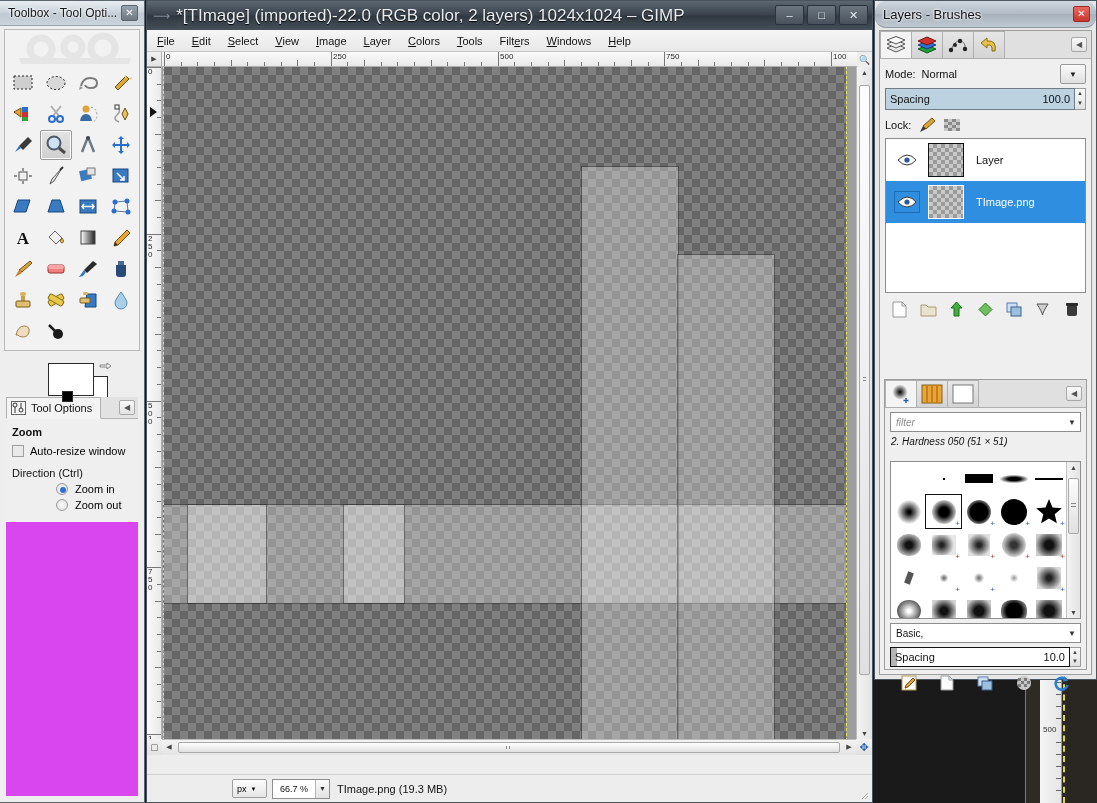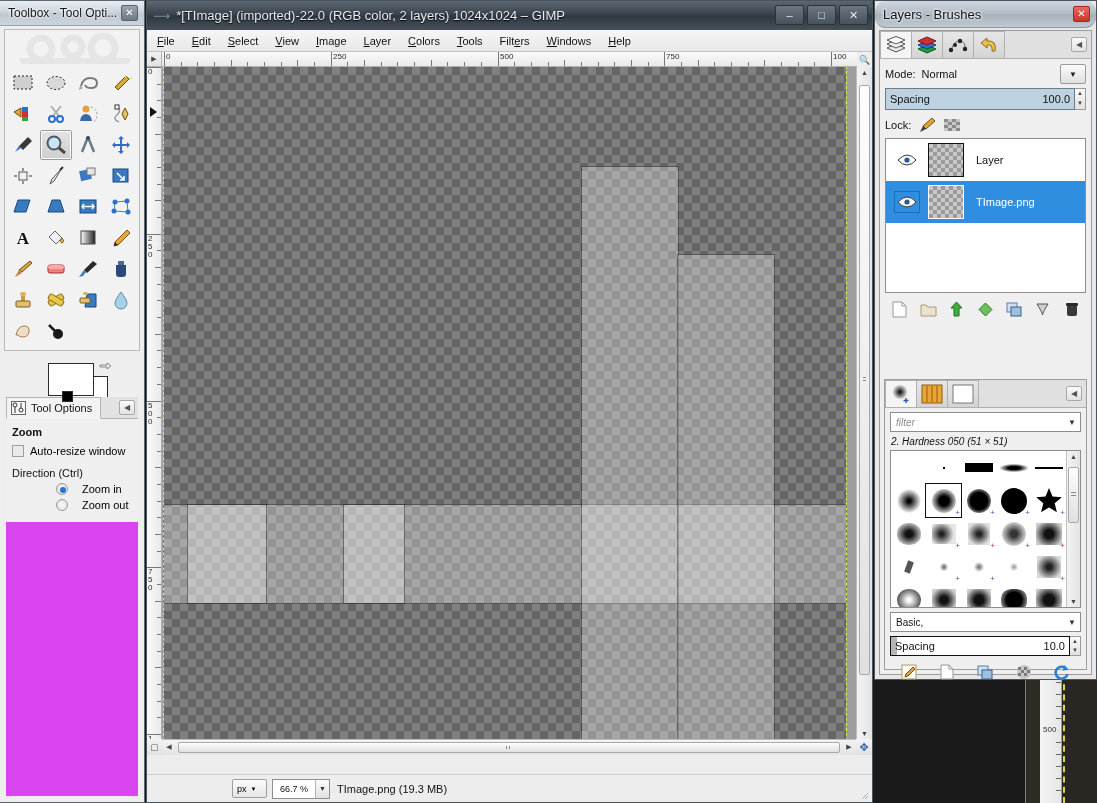--- a/index.html
+++ b/index.html
@@ -95,34 +95,34 @@
       cursor:pointer; }
   #to-menu { position:absolute; right:3px; top:3px; width:16px; height:15px;
       background:linear-gradient(#fafafa,#e2e2e2); border:1px solid #a8a8a8;
       border-radius:2px; text-align:center; line-height:13px; font-size:8px;
       color:#555; cursor:pointer; }
   #to-body { background:#efefef; padding:7px 6px; }
   .to-head { font-weight:bold; font-size:11px; color:#111; margin-bottom:7px; }
   .chk-row { display:flex; align-items:center; gap:6px; margin-bottom:10px; cursor:pointer;}
   .chk { width:12px; height:12px; background:#e9e9e9; border:1px solid #a0a0a0; }
   .to-sub { font-size:11px; color:#111; margin-bottom:4px; }
-  .radio-row { display:flex; align-items:center; gap:14px; margin:4px 0 4px 14px; cursor:pointer;padding-left:30px;}
+  .radio-row { display:flex; align-items:center; gap:7px; margin:4px 0 4px 14px; cursor:pointer;padding-left:30px;}
   .radio { width:12px; height:12px; border-radius:50%;
       background:radial-gradient(#fbfbfb,#dcdcdc); border:1px solid #9a9a9a; position:relative;}
   .radio.on::after { content:""; position:absolute; left:3px; top:3px; width:6px; height:6px;
       border-radius:50%; background:#2b6fd4; }
 
   
   #imgwin { position:absolute; left:146px; top:0; width:727px; height:803px;
       background:#ededed; border:1px solid #4b555f; }
   #iw-title { height:29px; position:relative;
       background:linear-gradient(#5c6771,#39424c 48%,#2f3840 52%,#46505a);
       display:flex; align-items:center; }
   #iw-title .arr { color:#7e8a96; margin-left:6px; font-size:12px;}
-  #iw-title .t { color:#e9edf2; font-size:13px; margin-left:6px; white-space:nowrap;
+  #iw-title .t { color:#e9edf2; font-size:17px; margin-left:6px; white-space:nowrap;
       text-shadow:0 1px 1px #000; }
   #iw-btns { position:absolute; right:4px; top:4px; display:flex; gap:3px; }
   .wbtn { width:29px; height:20px; border:1px solid #2b333b; border-radius:2px;
       background:linear-gradient(#6b7680,#49525c); color:#e6ebf0; font-size:11px;
       display:flex; align-items:center; justify-content:center; cursor:pointer; }
   #menubar { height:22px; background:linear-gradient(#f6f6f6,#e8e8e8);
       border-bottom:1px solid #c4c4c4; display:flex; align-items:center;
       padding-left:10px; gap:17px; }
   .menu { font-size:11px; color:#111; cursor:pointer; }
   .menu u { text-decoration:underline; }
@@ -259,21 +259,21 @@
   .btnbar .b { width:20px; height:20px; display:flex; align-items:center;
       justify-content:center; cursor:pointer; }
 
   #brush-sec { position:absolute; left:4px; right:4px; top:348px; bottom:4px;
       background:#efefef; border:1px solid #9d9d9d; }
   .filter-row { margin:4px 5px; height:20px; display:flex; align-items:center;
       background:#fff; border:1px solid #8d8d8d; }
   .filter-row .ph { font-size:10px; color:#8c8c8c; font-style:italic; margin-left:5px; }
   .filter-row .dd { margin-left:auto; width:16px; font-size:8px; color:#333;
       text-align:center; cursor:pointer; }
-  #brush-label { font-size:10px; font-style:italic; color:#111; margin:0 5px 3px 6px; }
+  #brush-label { font-size:10px; font-style:italic; color:#111; margin:0 5px 14px 6px; }
   #brush-grid-wrap { margin:0 5px; background:#fff; border:1px solid #8d8d8d;
       height:158px; position:relative; display:flex; }
   #brush-grid { flex:1; position:relative; overflow:hidden; }
   .brow { display:flex; height:33px; }
   .bcell { width:35px; height:33px; position:relative;
       display:flex; align-items:center; justify-content:center; cursor:pointer; }
   .bcell.sel { outline:1px solid #111; }
   .plus { position:absolute; right:1px; bottom:0px; font-size:8px; color:#3b5fa8; }
   .plus.r { color:#a83b3b; }
   #brush-scroll { width:14px; background:linear-gradient(to right,#f3f3f3,#e4e4e4);

